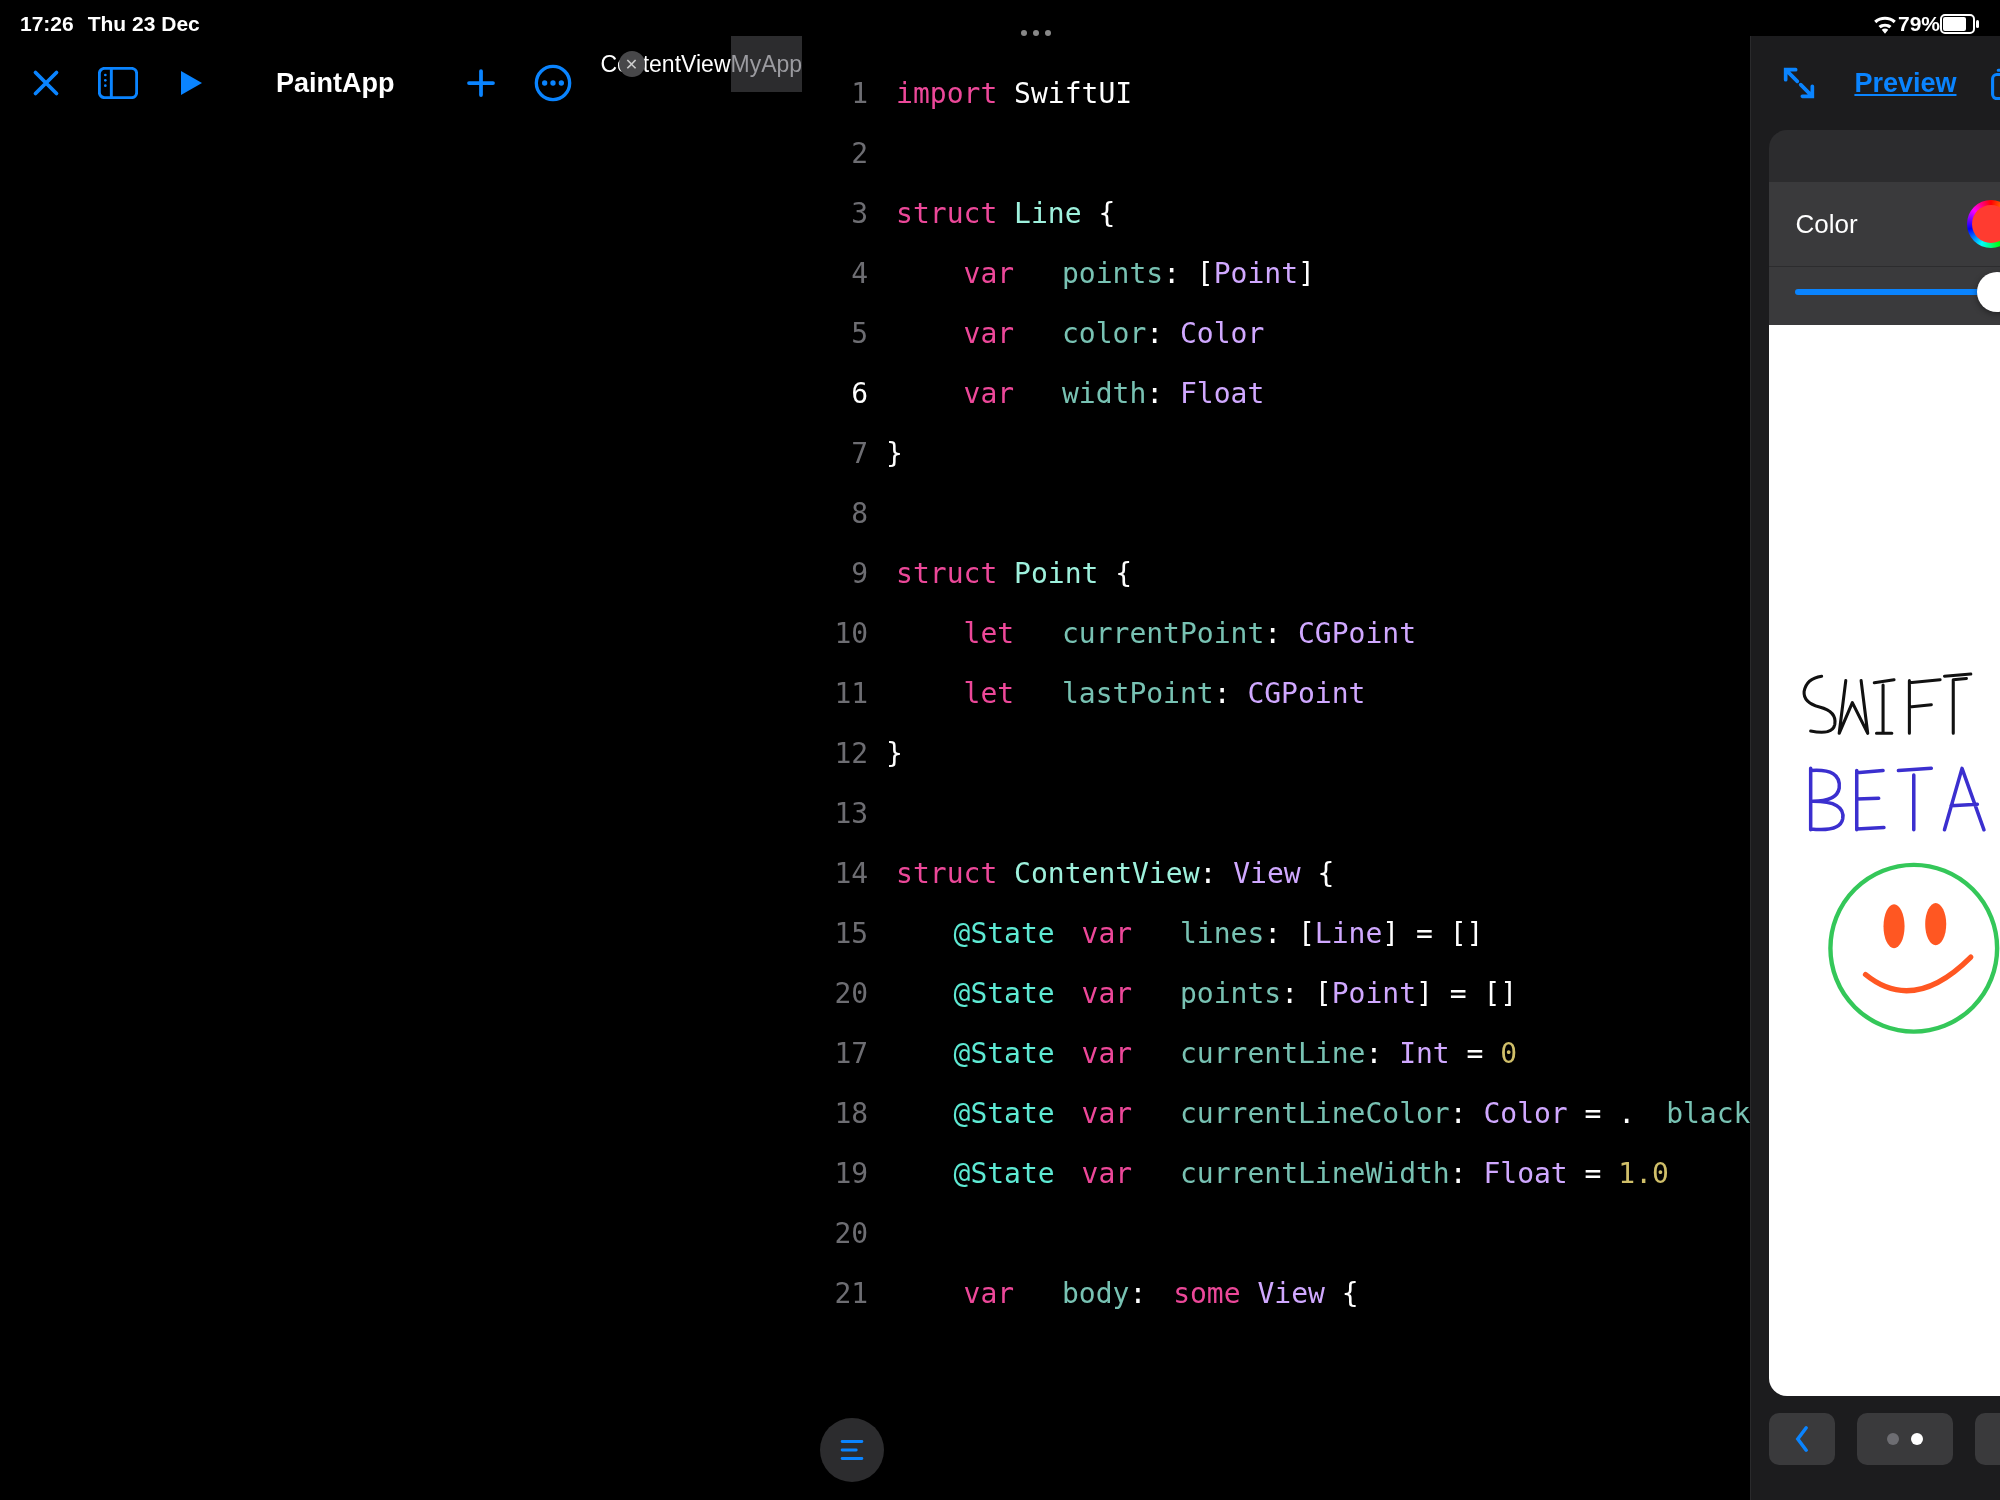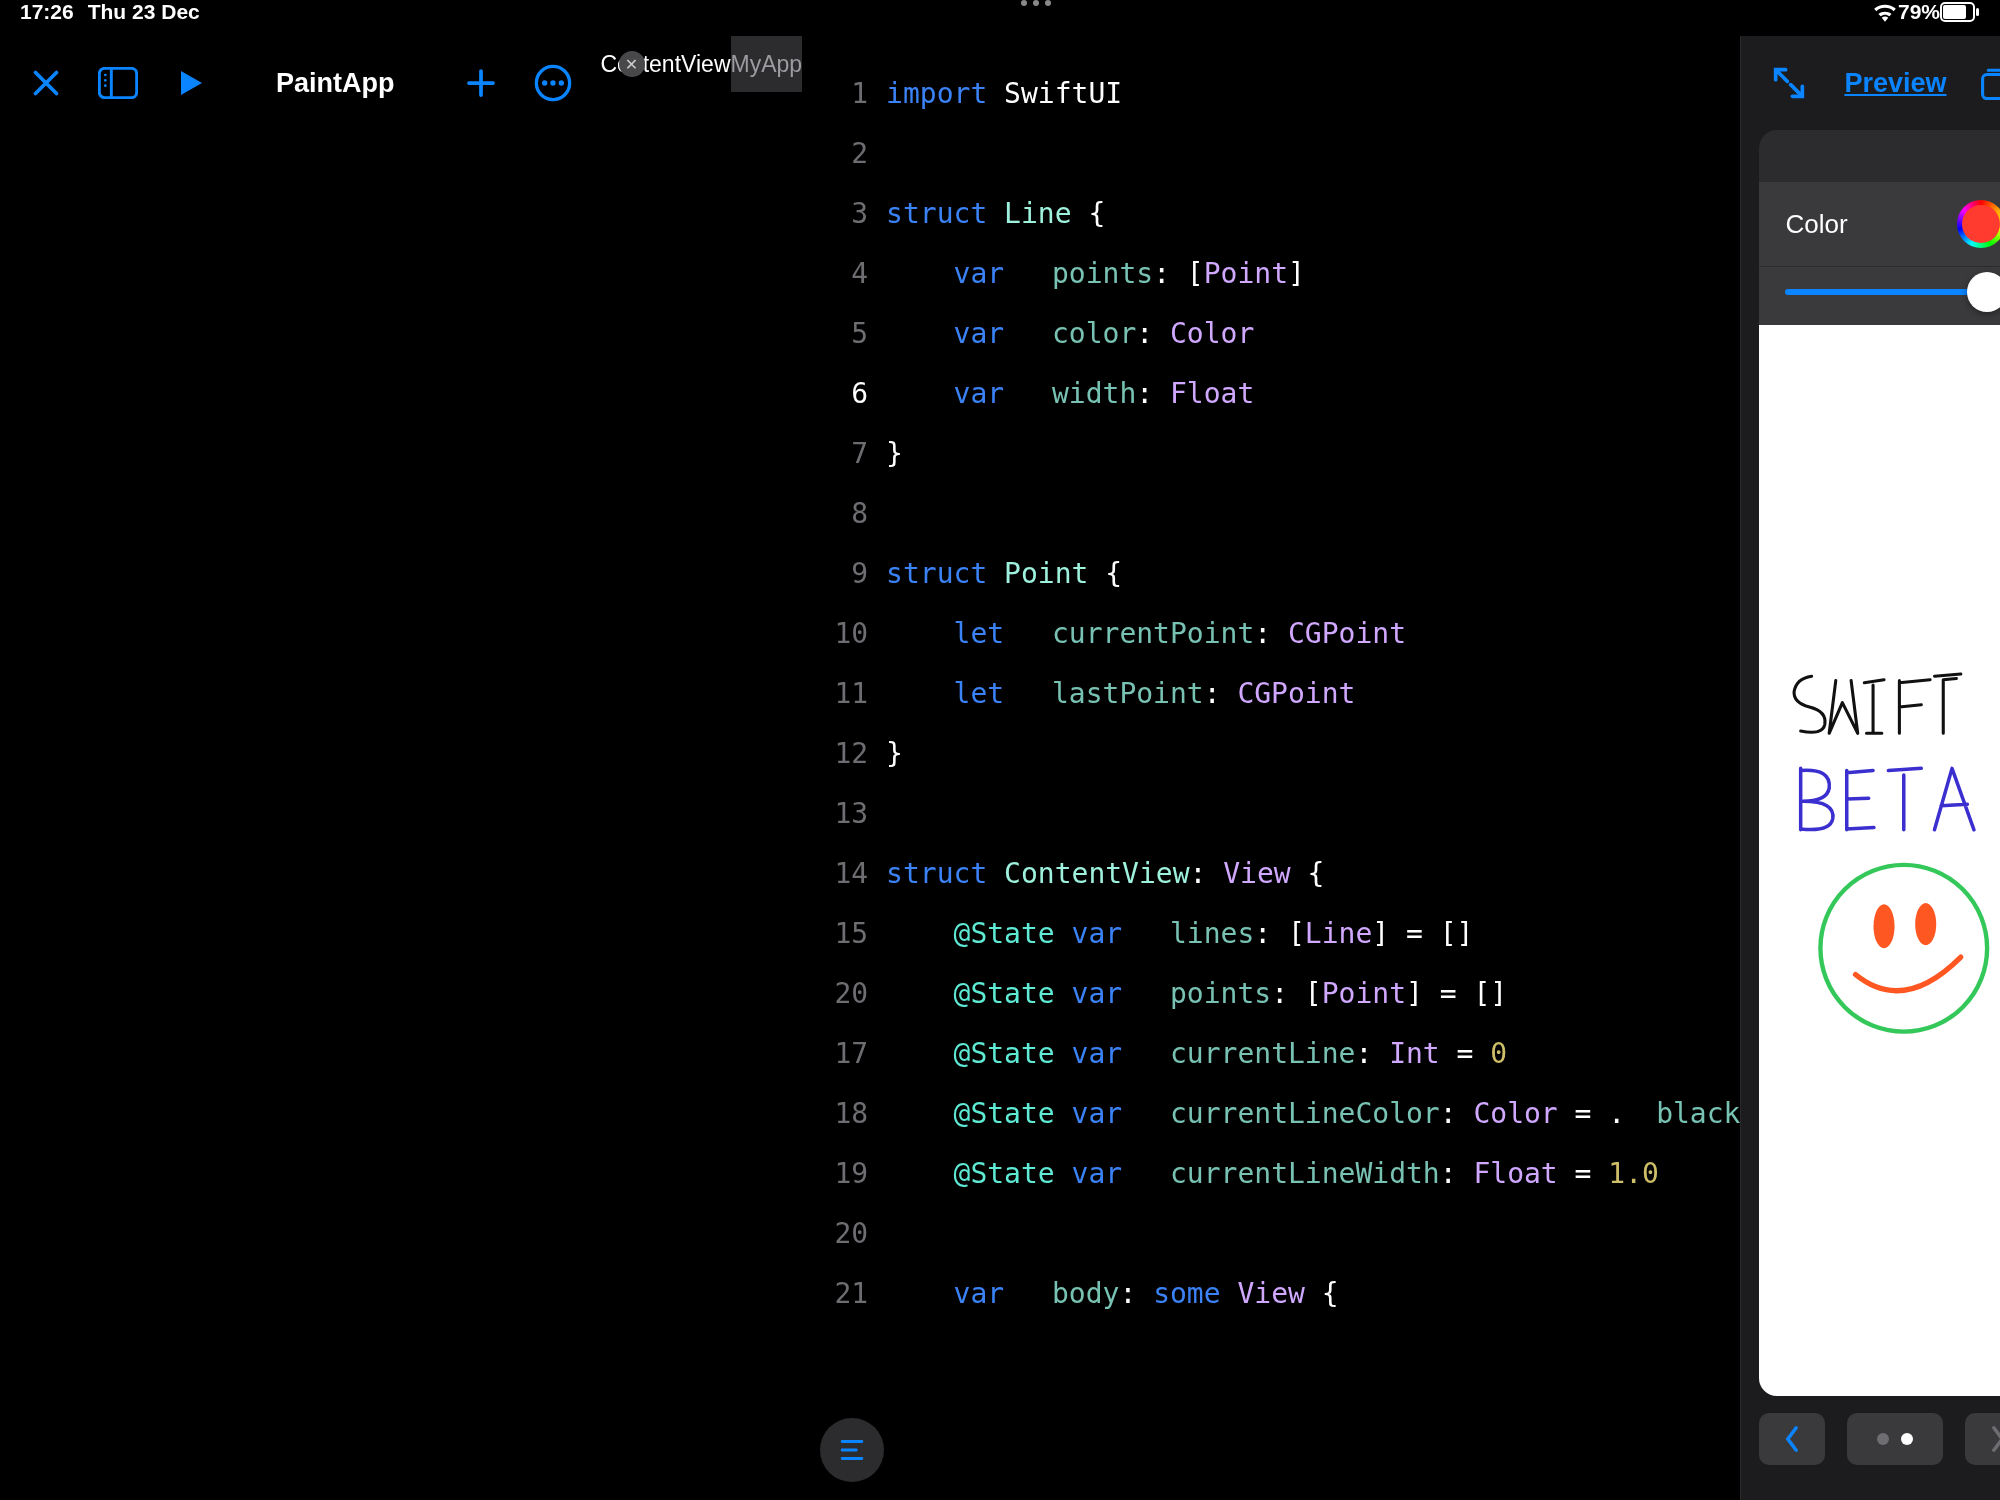--- a/index.html
+++ b/index.html
@@ -10,21 +10,21 @@
     font-family: -apple-system, BlinkMacSystemFont, "Helvetica Neue", sans-serif;
     color: #fff;
     overflow: hidden;
     display: flex;
     flex-direction: column;
   }
   
   .status-bar {
     height: 36px;
     display: flex;
-    align-items: flex-start;
+    align-items: flex-end;
     padding: 0 20px;
     font-size: 21px;
     font-weight: 600;
   }
   .status-left { flex: 0 0 auto; display:flex; gap:14px; }
   .status-center { flex: 1; display:flex; justify-content:center; align-items:center; gap:6px; }
   .status-right { flex: 0 0 auto; display:flex; align-items:center; }
   .dots { display:flex; gap:6px; }
   .dots span { width:6px; height:6px; border-radius:50%; background:#888; }
   .wifi-icon svg, .battery-box svg { display:block; }
@@ -80,21 +80,21 @@
     user-select:none;
   }
   .gutter .cur { color:#fff; }
   .code {
     flex:1;
     font-family: "SF Mono", Menlo, monospace;
     font-size:28px;
     line-height:60px;
     white-space:pre;
   }
-  .kw { color:#3b82f6; }       
+  .kw { color:#ec4899;margin-left:10px; }       
   .ty2 { color:#d0a8ff; }      
   .id { color:#78c2b3;margin-left:31px; }       
   .def { color:#9ef1dd; }      
   .num { color:#d0bf69; }
   .at { color:#5eead4; }
   .pl { color:#fff; }
   .floating-btn {
     position:absolute;
     left:18px; bottom:18px;
     width:64px;height:64px;border-radius:50%;

